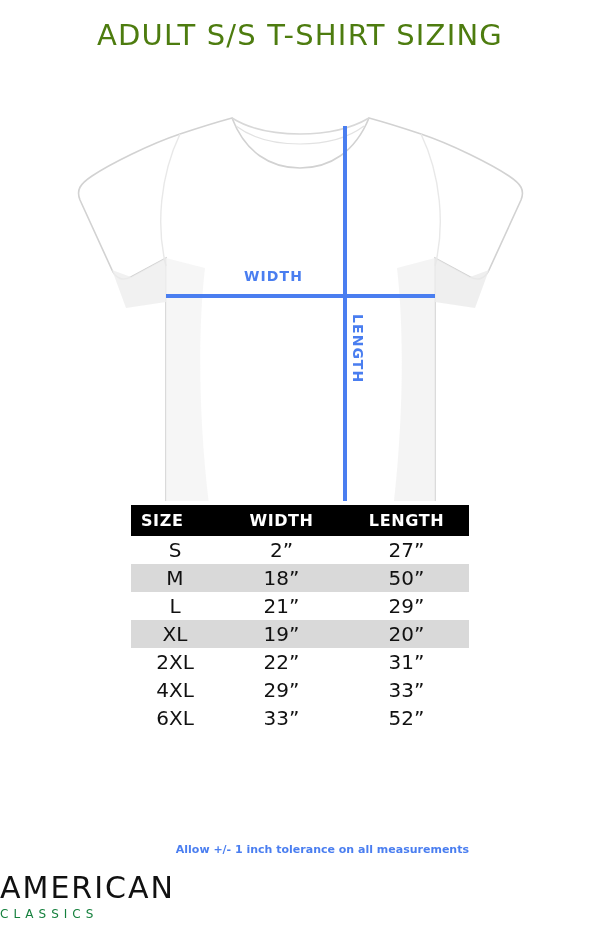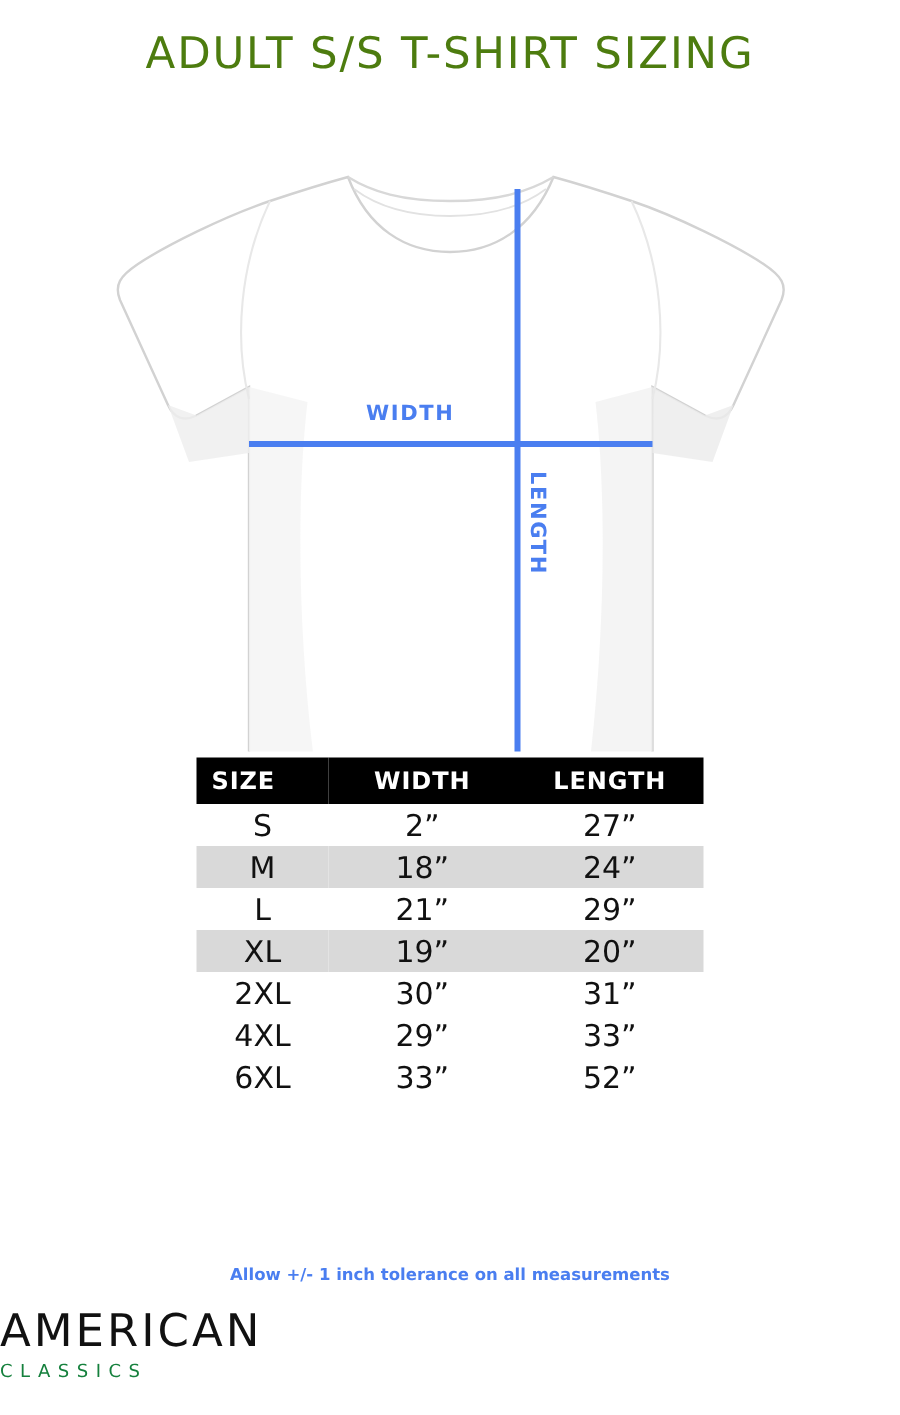--- a/index.html
+++ b/index.html
@@ -107,21 +107,21 @@
     background: #ffffff;
   }
   table.size-table tr.row-even td {
     background: #d9d9d9;
   }
   .tolerance {
     position: absolute;
     left: 0;
     top: 338px;
     width: 338px;
-    text-align: center;
+    text-align: right;
     font-size: 11px;
     font-weight: bold;
     color: #4a7ef0;
     font-family: "DejaVu Sans", sans-serif;
   }
 
   
   .brand {
     position: absolute;
     left: 0;
@@ -206,35 +206,35 @@
       </thead>
       <tbody>
         <tr class="row-odd">
           <td>S</td>
           <td>2”</td>
           <td>27”</td>
         </tr>
         <tr class="row-even">
           <td>M</td>
           <td>18”</td>
-          <td>24”</td>
+          <td>50”</td>
         </tr>
         <tr class="row-odd">
           <td>L</td>
           <td>21”</td>
           <td>29”</td>
         </tr>
         <tr class="row-even">
           <td>XL</td>
           <td>19”</td>
           <td>20”</td>
         </tr>
         <tr class="row-odd">
           <td>2XL</td>
-          <td>30”</td>
+          <td>22”</td>
           <td>31”</td>
         </tr>
         <tr class="row-odd">
           <td>4XL</td>
           <td>29”</td>
           <td>33”</td>
         </tr>
         <tr class="row-odd">
           <td>6XL</td>
           <td>33”</td>

